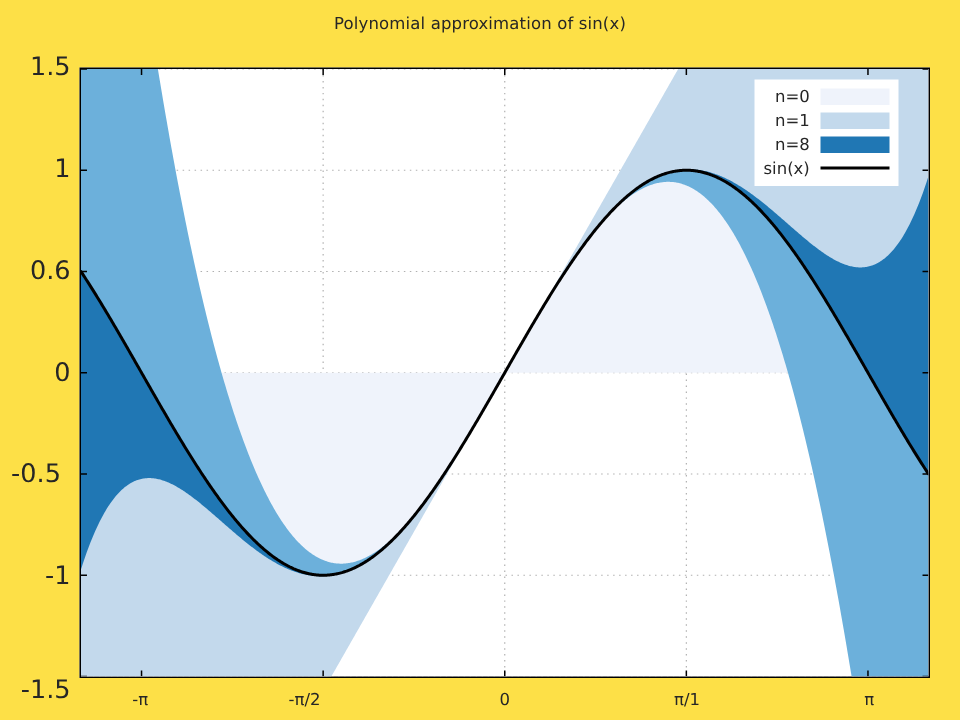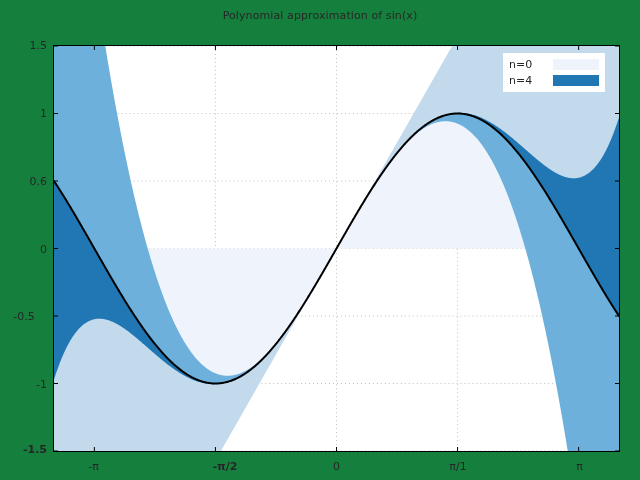--- a/index.html
+++ b/index.html
@@ -11,21 +11,21 @@
     width: 640px;
     height: 480px;
     font-family: "DejaVu Sans", sans-serif;
     color: #262626;
     overflow: hidden;
   }
   #figure {
     position: relative;
     width: 640px;
     height: 480px;
-    background: #15803d;
+    background: #fde047;
   }
   #chart-title {
     position: absolute;
     left: 0;
     top: 9px;
     width: 640px;
     text-align: center;
     font-size: 11px;
     color: #262626;
     letter-spacing: 0.1px;
@@ -49,21 +49,21 @@
     width: 100%;
     height: 100%;
     display: block;
   }
   
   .ytick-label {
     position: absolute;
     right: 0;
     width: 46px;
     text-align: right;
-    font-size: 11px;
+    font-size: 17px;
     color: #262626;
     transform: translateY(-50%);
     white-space: nowrap;
   }
   #y-tick-labels {
     position: absolute;
     left: 0;
     top: 0;
     width: 47px;
     height: 480px;
@@ -98,21 +98,21 @@
     display: flex;
     align-items: center;
     justify-content: flex-end;
     height: 16px;
   }
   .legend-label {
     font-size: 11px;
     color: #262626;
     text-align: center;
     white-space: nowrap;
-    padding-right: 21px;
+    padding-right: 7px;
   }
   .legend-swatch {
     width: 46px;
     height: 11px;
     flex: 0 0 auto;
   }
   .legend-line {
     width: 46px;
     height: 11px;
     flex: 0 0 auto;
@@ -190,34 +190,42 @@
     </svg>
   </div>
 
   <div id="y-tick-labels">
       <div class="ytick-label" style="top: 45px;">1.5</div>
       <div class="ytick-label" style="top: 112.833px;">1</div>
       <div class="ytick-label" style="top: 180.667px;">0.6</div>
       <div class="ytick-label" style="top: 248.5px;">0</div>
       <div class="ytick-label" style="top: 316.333px; text-align: center;">-0.5</div>
       <div class="ytick-label" style="top: 384.167px;">-1</div>
-      <div class="ytick-label" style="top: 449px; font-weight: bold;">-1.5</div>
+      <div class="ytick-label" style="top: 460px;">-1.5</div>
     </div>
   <div id="x-tick-labels">
       <div class="xtick-label" style="left: 93.5px;">-π</div>
-      <div class="xtick-label" style="left: 225px; font-weight: bold;">-π/2</div>
+      <div class="xtick-label" style="left: 203px;">-π/2</div>
       <div class="xtick-label" style="left: 336.5px;">0</div>
       <div class="xtick-label" style="left: 458px;">π/1</div>
       <div class="xtick-label" style="left: 579.5px;">π</div>
     </div>
 
   <div id="legend">
       <div class="legend-row">
         <span class="legend-label">n=0</span>
         <span class="legend-swatch" style="background: rgb(239, 243, 251);"></span>
       </div>
       <div class="legend-row">
-        <span class="legend-label">n=4</span>
+        <span class="legend-label">n=1</span>
+        <span class="legend-swatch" style="background: rgb(195, 217, 236);"></span>
+      </div>
+      <div class="legend-row">
+        <span class="legend-label">n=8</span>
         <span class="legend-swatch" style="background: rgb(32, 119, 180);"></span>
       </div>
+      <div class="legend-row">
+        <span class="legend-label">sin(x)</span>
+        <span class="legend-line"></span>
+      </div>
     </div>
 
 </div>
 
 </body></html>

